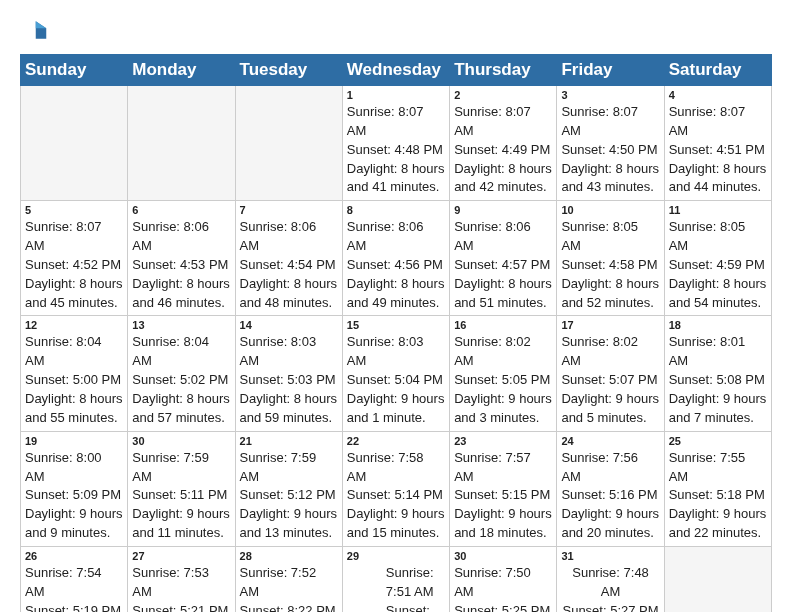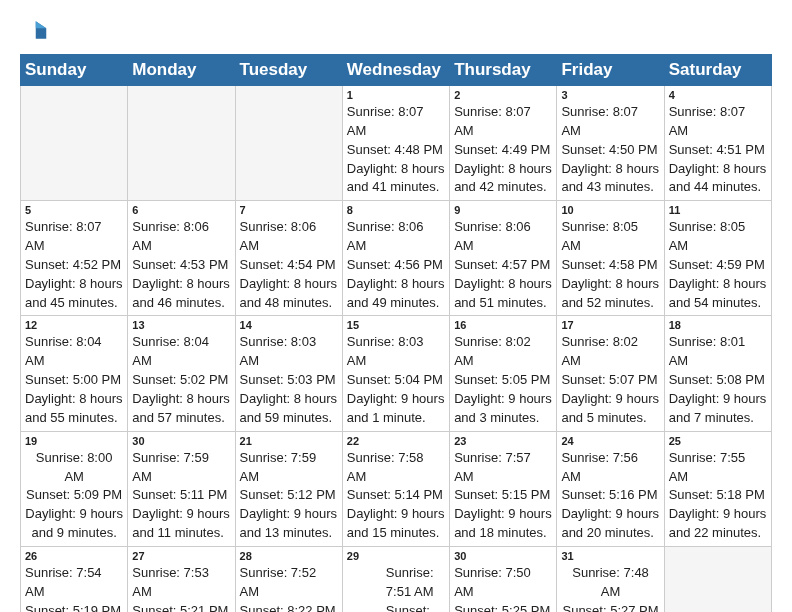--- a/index.html
+++ b/index.html
@@ -252,21 +252,21 @@
             <span class="day-num">18</span>
             <div class="day-info" style="white-space: pre-line;">Sunrise: 8:01 AM
 Sunset: 5:08 PM
 Daylight: 9 hours
 and 7 minutes.</div>
           </td>
         </tr>
         <tr>
           <td>
             <span class="day-num">19</span>
-            <div class="day-info" style="white-space: pre-line; text-align: center;">Sunrise: 8:00 AM
+            <div class="day-info" style="white-space: pre-line;">Sunrise: 8:00 AM
 Sunset: 5:09 PM
 Daylight: 9 hours
 and 9 minutes.</div>
           </td>
           <td>
             <span class="day-num">30</span>
             <div class="day-info" style="white-space: pre-line;">Sunrise: 7:59 AM
 Sunset: 5:11 PM
 Daylight: 9 hours
 and 11 minutes.</div>

